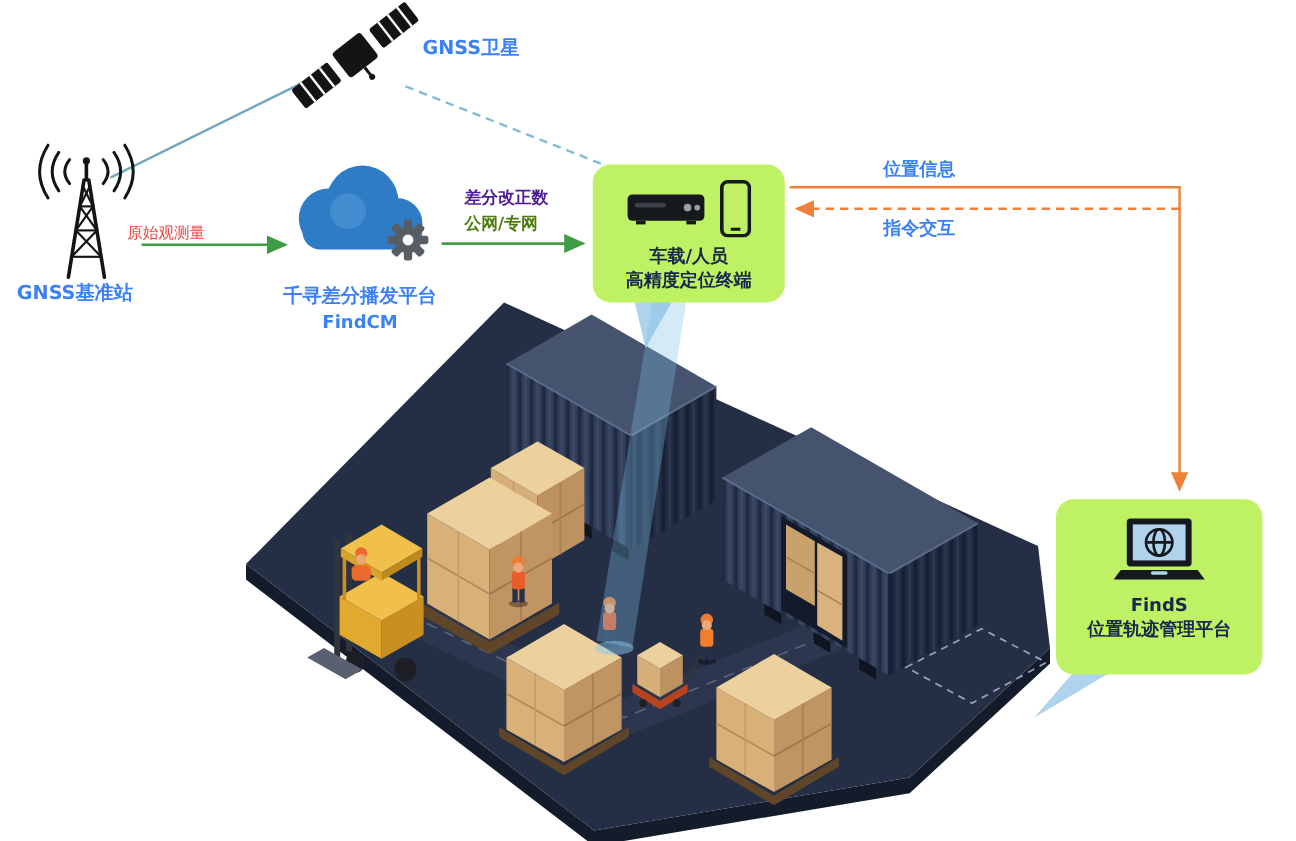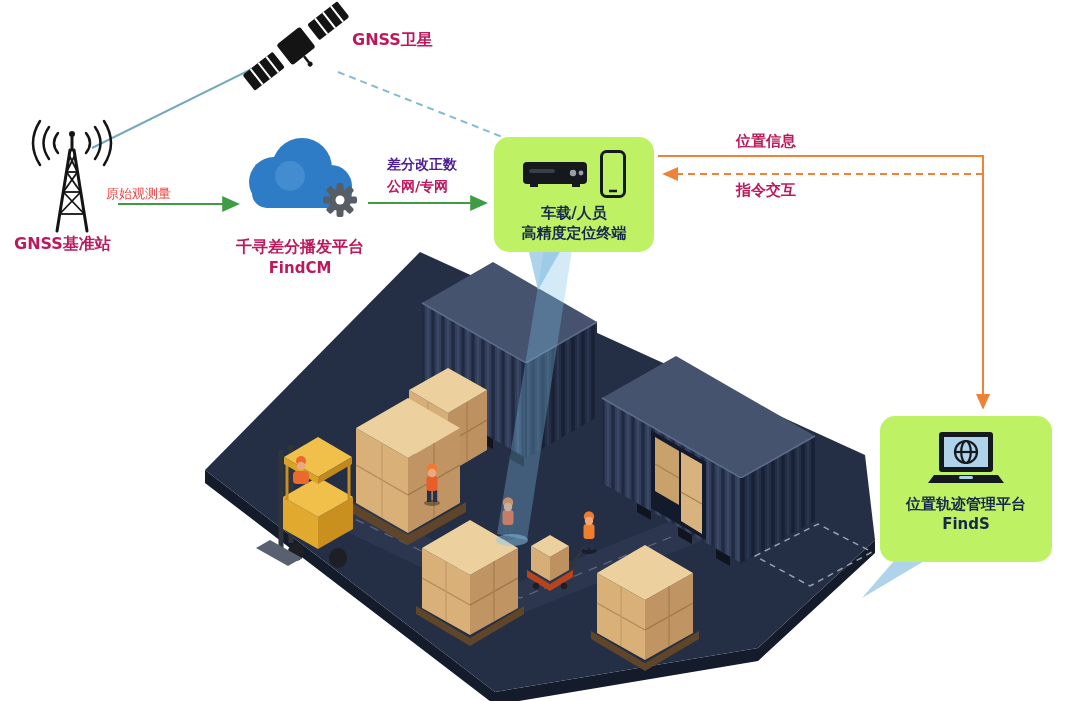--- a/index.html
+++ b/index.html
@@ -1,27 +1,27 @@
 <!DOCTYPE html>
 <html><head>
 <meta charset="utf-8">
 <style>
   *{margin:0;padding:0;box-sizing:border-box}
   html,body{background:#fff}
   body{font-family:"DejaVu Sans","Liberation Sans",sans-serif;color:#1a1a1a}
   #canvas{position:relative;width:1080px;height:701px;background:#ffffff;overflow:hidden}
   #art{position:absolute;left:0;top:0}
-  .lbl{position:absolute;white-space:nowrap;color:#be185d}
+  .lbl{position:absolute;white-space:nowrap;color:#3b82f6}
   #lb-sat{left:352px;top:30px;font-size:16px;font-weight:bold}
   #lb-base{left:14px;top:234px;width:128px;font-size:16px;font-weight:bold;}
   #lb-raw{left:106px;top:185px;font-size:13px;font-weight:normal;color:#ef4444}
   #lb-cloud1{left:214px;top:237px;width:172px;font-size:16px;font-weight:bold;text-align:center}
   #lb-cloud2{left:214px;top:259px;width:172px;font-size:15px;font-weight:bold;text-align:center}
   #lb-corr1{left:387px;top:156px;font-size:14px;font-weight:bold;color:#4c1d95}
-  #lb-corr2{left:387px;top:178px;font-size:14px;font-weight:bold;color:#be185d}
+  #lb-corr2{left:387px;top:178px;font-size:14px;font-weight:bold;color:#4d7c0f}
   #lb-pos{left:736px;top:132px;width:130px;font-size:15px;font-weight:bold;text-align:left}
   #lb-cmd{left:736px;top:181px;width:130px;font-size:15px;font-weight:bold;}
   .bubble{position:absolute;background:#bef264;border-radius:15px;text-align:center}
   .bubble .bline{font-weight:bold;font-size:15px;line-height:20px;color:#16284e}
   #terminal-bubble{left:494px;top:137px;width:160px;height:115px;padding-top:10px}
   #terminal-bubble .icon-row{display:flex;justify-content:center;align-items:center;gap:12px;height:54px;margin-bottom:2px}
   #finds-bubble{left:880px;top:416px;width:172px;height:146px;padding-top:12px}
   #finds-bubble .icon-wrap{height:62px;display:flex;justify-content:center;align-items:center;margin-bottom:4px}
 </style>
 </head>
@@ -294,17 +294,17 @@
         <rect x="18" y="6" width="44" height="30" fill="#aed3ea"></rect>
         <g stroke="#15181c" stroke-width="2.2" fill="none">
           <circle cx="40" cy="21" r="11"></circle>
           <ellipse cx="40" cy="21" rx="4.8" ry="11"></ellipse>
           <line x1="29" y1="21" x2="51" y2="21"></line>
         </g>
         <path d="M8,44 L72,44 L78,52 L2,52 Z" fill="#15181c"></path>
         <rect x="33" y="45" width="14" height="3" rx="1.5" fill="#aed3ea"></rect>
       </svg>
     </div>
+    <div class="bline">FindS</div>
     <div class="bline">位置轨迹管理平台</div>
-    <div class="bline">FindS</div>
   </div>
 
 </div>
 
 </body></html>

